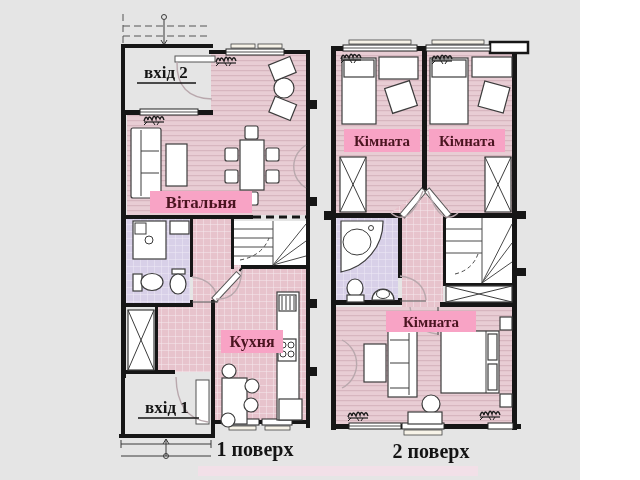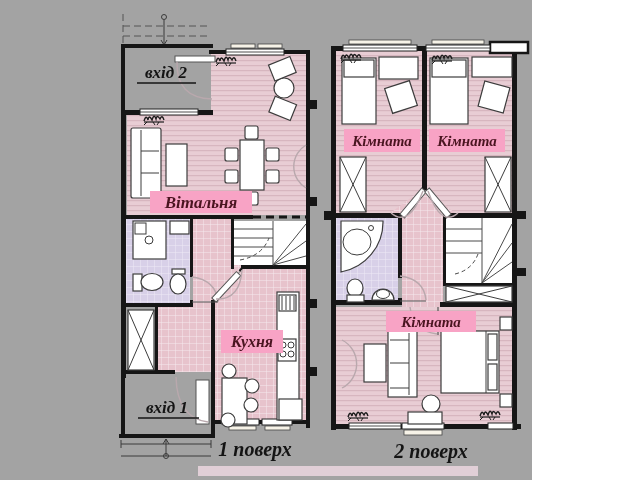--- a/index.html
+++ b/index.html
@@ -1,16 +1,16 @@
 <!DOCTYPE html>
 <html><head>
 <meta charset="utf-8">
 <style>
   html,body{margin:0;padding:0;background:#fff;}
-  .canvas{position:relative;width:532px;height:480px;background:#a3a3a3;overflow:hidden;font-style:italic;}
+  .canvas{position:relative;width:580px;height:480px;background:#e5e5e5;overflow:hidden;}
   svg text{font-family:"Liberation Serif","DejaVu Serif",serif;}
   .room-label{font-weight:bold;fill:#4a1420;}
   .entr-label{font-weight:bold;fill:#141414;}
   .cap-label{fill:#141414;font-weight:bold;}
   .furn{fill:#ffffff;stroke:#3c3c3c;stroke-width:1.2;}
   .furnline{stroke:#3c3c3c;stroke-width:1;fill:none;}
   .wall{fill:#161616;}
   .win{fill:#ffffff;stroke:#222;stroke-width:1;}
   .sill{fill:#f7f3e8;stroke:#444;stroke-width:0.8;}
   .door{stroke:#b9a8ad;stroke-width:1.4;fill:none;}

